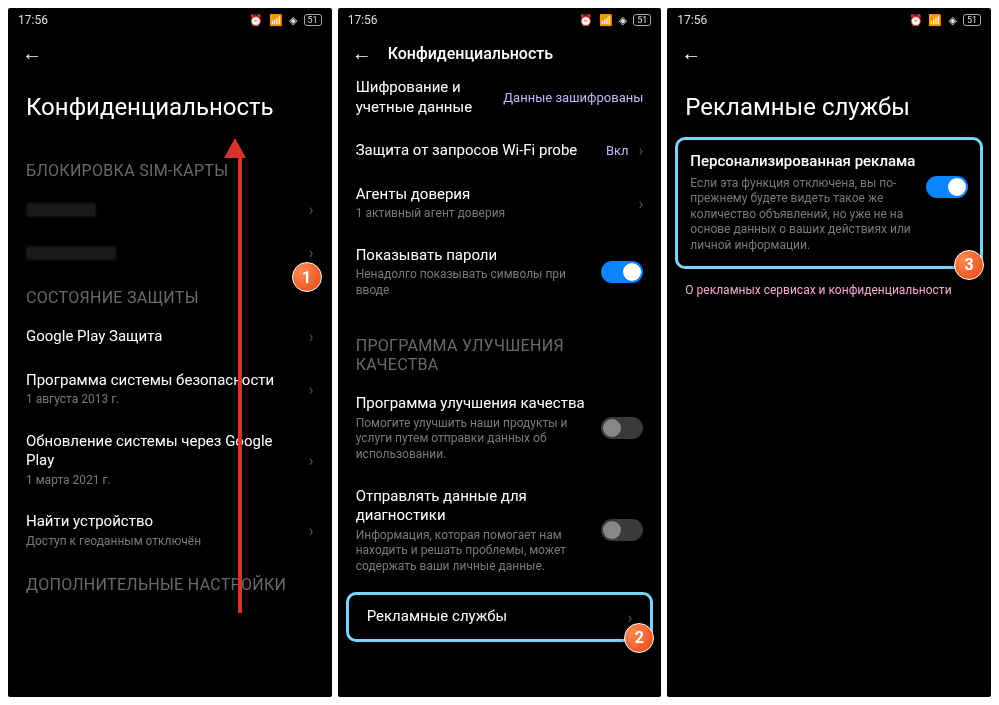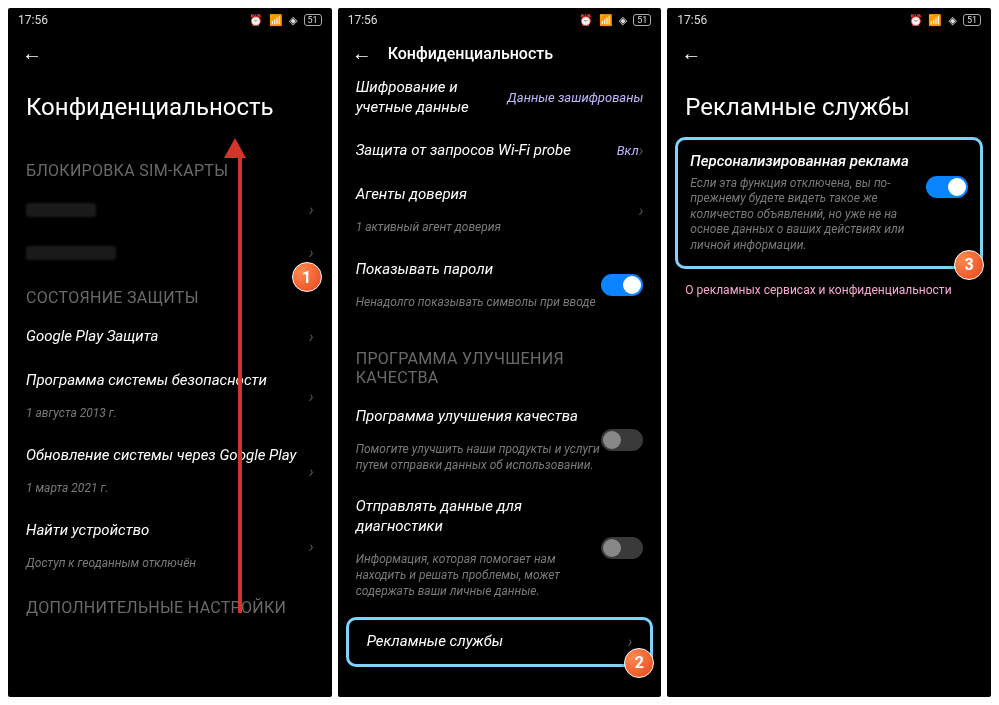--- a/index.html
+++ b/index.html
@@ -52,26 +52,26 @@
   font-size: 16px;
   color: #6a6a6a;
   text-transform: uppercase;
   padding: 14px 18px 8px 18px;
   letter-spacing: 0.3px;
 }
 .item {
   padding: 12px 18px;
   display: flex;
   align-items: center;
+  gap: 10px;
   cursor: pointer;
-  font-style: italic;
 }
 .item-body { flex: 1; min-width: 0; }
 .item-title { font-size: 15px; color: #fff; line-height: 1.3; }
-.item-sub { font-size: 12px; color: #7a7a7a; margin-top: 16px; line-height: 1.3; }
+.item-sub { font-size: 12px; color: #7a7a7a; margin-top: 2px; line-height: 1.3; }
 .chevron { color: #555; font-size: 16px; }
 .value-text { font-size: 13px; color: #c4b5fd; }
 .toggle {
   width: 42px; height: 22px;
   border-radius: 11px;
   position: relative;
   flex-shrink: 0;
 }
 .toggle::after {
   content: "";

